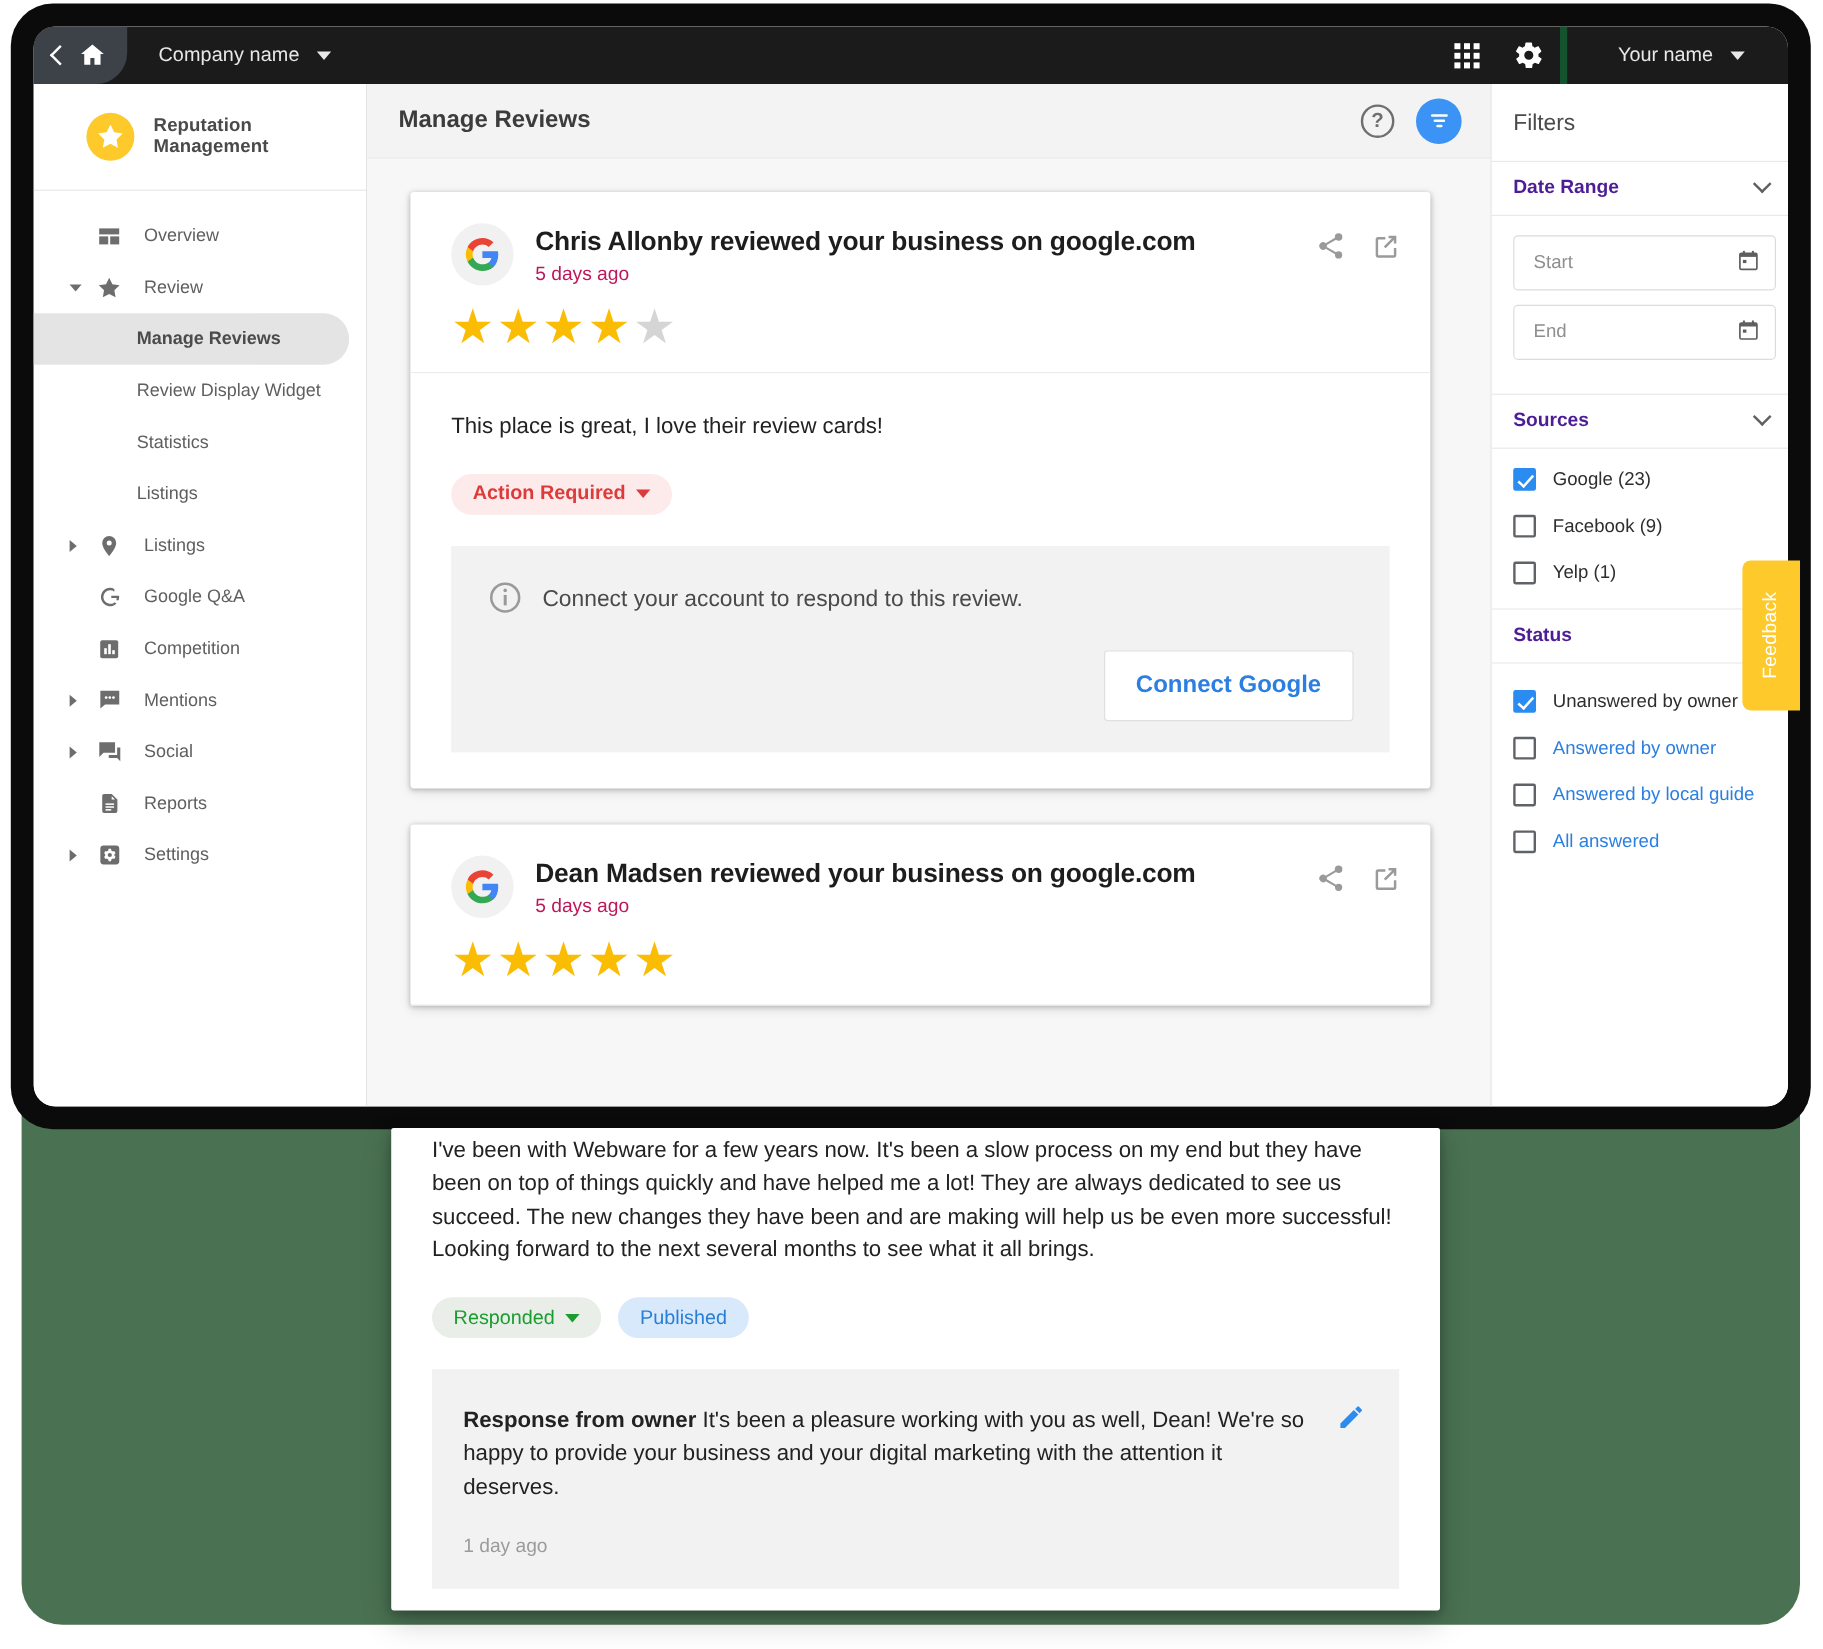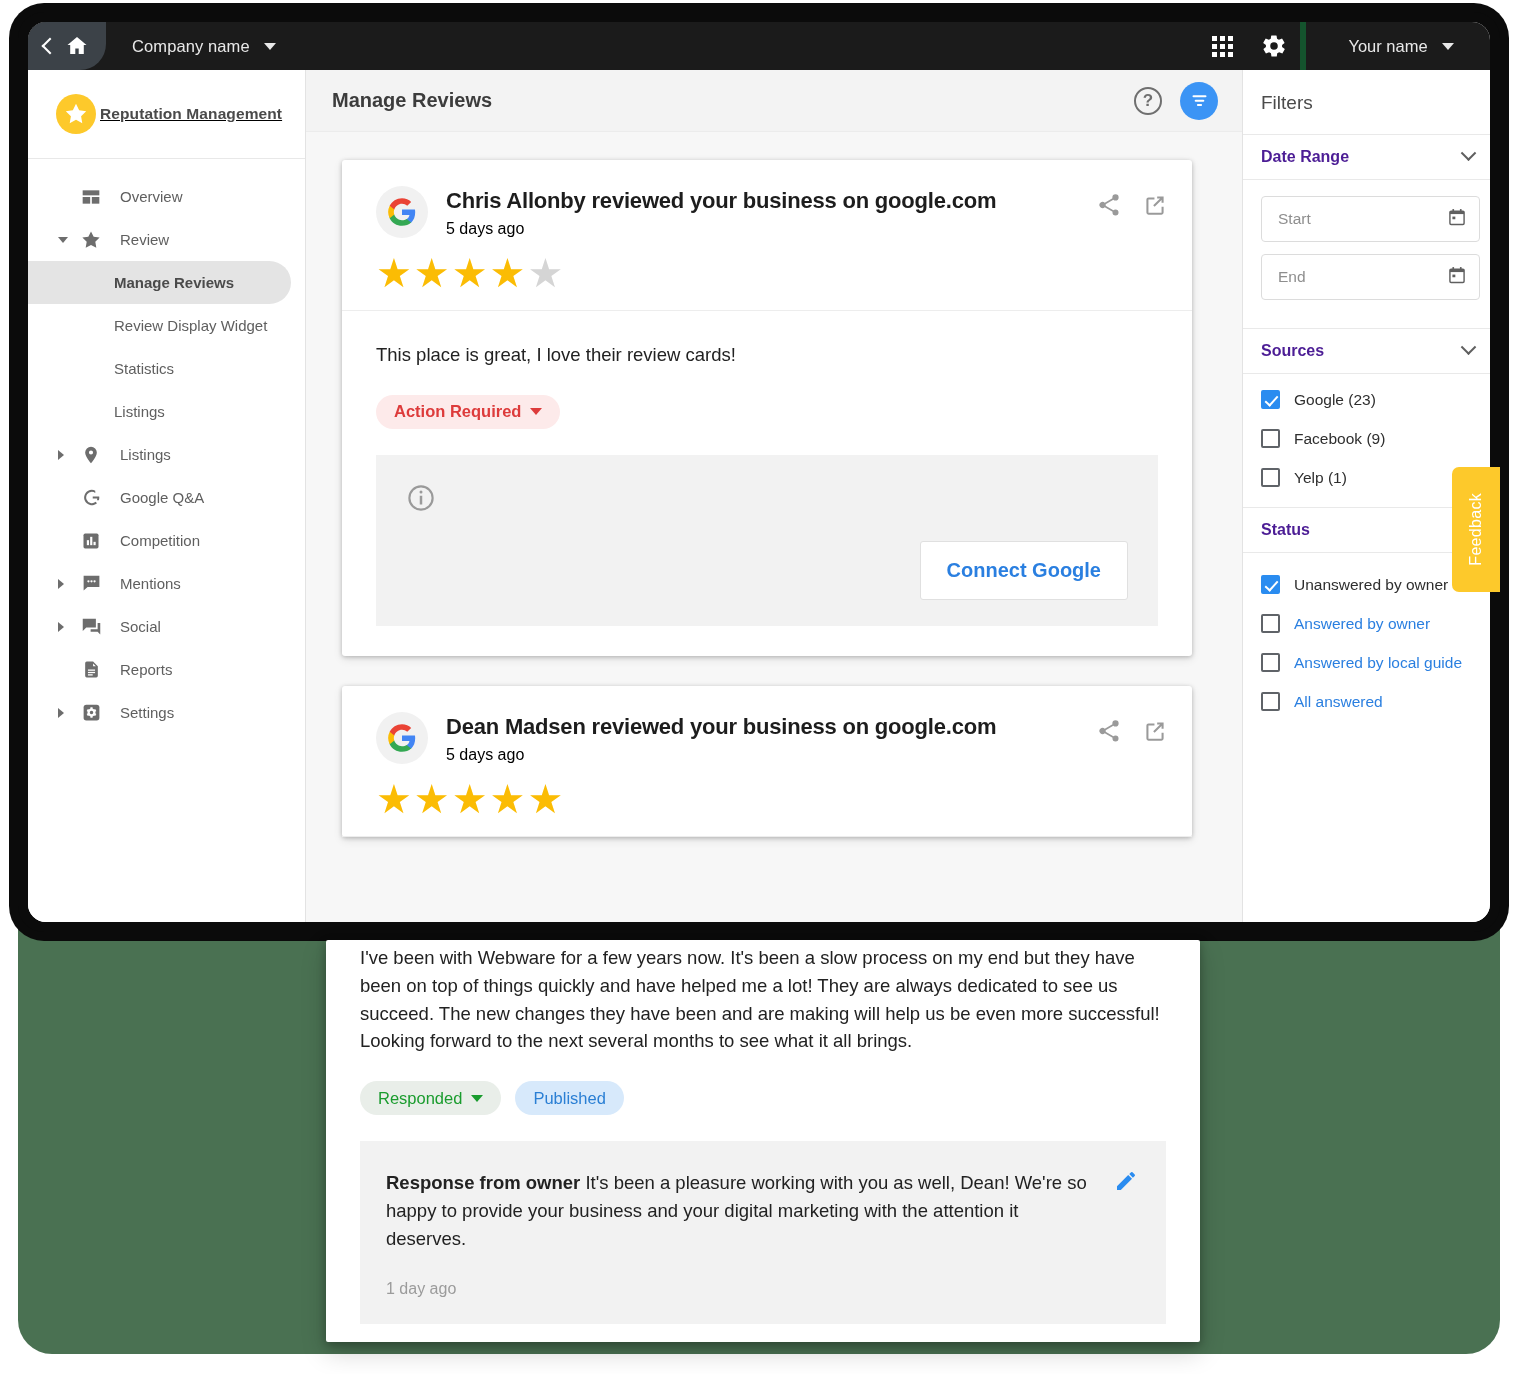--- a/index.html
+++ b/index.html
@@ -107,24 +107,23 @@
 
   
   .sidebar {
     width: 278px;
     background: #ffffff;
     border-right: 1px solid #e3e3e3;
     flex: none;
   }
   .brand {
     display: flex; align-items: center;
-    gap: 4px;
-    padding: 24px 0 24px 28px;
+    gap: 16px;
+    padding: 24px 0 24px 44px;
     border-bottom: 1px solid #e8e8e8;
-    text-decoration: underline;
   }
   .brand-badge {
     width: 40px; height: 40px;
     border-radius: 50%;
     background: #fdc92b;
     display: flex; align-items: center; justify-content: center;
     flex: none;
   }
   .brand-title { font-size: 15.5px; color: #4a4a4a; font-weight: 700; letter-spacing:.1px;}
 
@@ -230,21 +229,21 @@
   .gavatar {
     width: 52px; height: 52px;
     border-radius: 50%;
     background: #f1f1f1;
     display: flex; align-items: center; justify-content: center;
     flex: none;
     margin-right: 18px;
   }
   .rc-title-wrap { flex: 1; min-width: 0; padding-top: 2px; }
   .rc-title { font-size: 22px; font-weight: 700; color: #1d1d1d; letter-spacing:-.2px;}
-  .rc-time { font-size: 16px; color: #000000; margin-top: 6px; }
+  .rc-time { font-size: 16px; color: #be185d; margin-top: 6px; }
   .rc-actions { display: flex; align-items: center; gap: 20px; padding-top: 6px; }
   .rc-actions span { cursor: pointer; display:flex; }
   .stars { margin-top: 16px; display: flex; gap: 2px; }
   .star { font-size: 40px; line-height: 38px; color: #FBBC04; }
   .star.empty { color: #d5d5d5; }
 
   .rc-body { padding: 30px 34px 30px 34px; }
   .rc-text { font-size: 18.5px; color: #222; line-height: 1.5; }
   .badge-row { display: flex; gap: 14px; margin-top: 26px; }
   .badge {
@@ -643,20 +642,21 @@
 
               <div class="connect-panel">
                 <div class="cp-row">
                   <span>
                     <svg width="30" height="30" viewBox="0 0 24 24">
                       <circle cx="12" cy="12" r="9.3" fill="none" stroke="#9a9a9a" stroke-width="1.7"></circle>
                       <rect x="11" y="10.2" width="2" height="7" fill="#9a9a9a"></rect>
                       <circle cx="12" cy="7.2" r="1.2" fill="#9a9a9a"></circle>
                     </svg>
                   </span>
+                  <span class="cp-text">Connect your account to respond to this review.</span>
                 </div>
                 <div class="cp-btn-row">
                   <button class="connect-btn">Connect Google</button>
                 </div>
               </div>
             </div>
           </div>
 
           <div class="review-card" style="margin-bottom:0;">
             <div class="rc-head">

